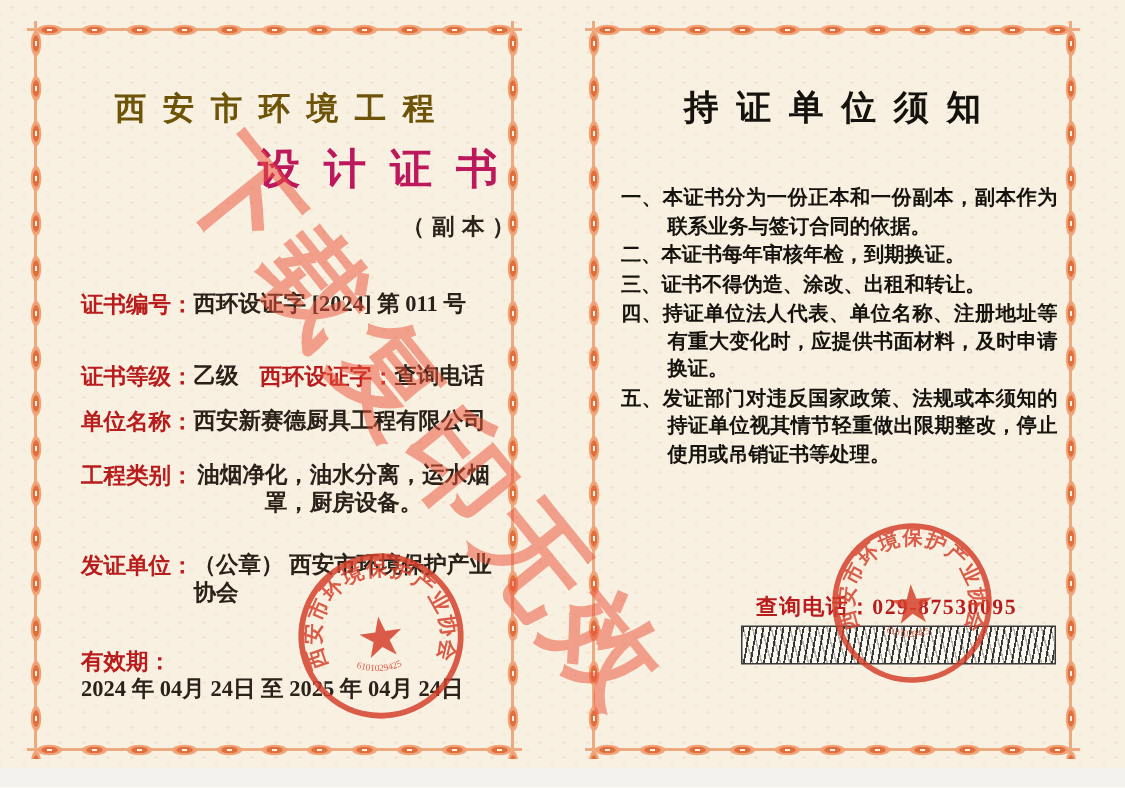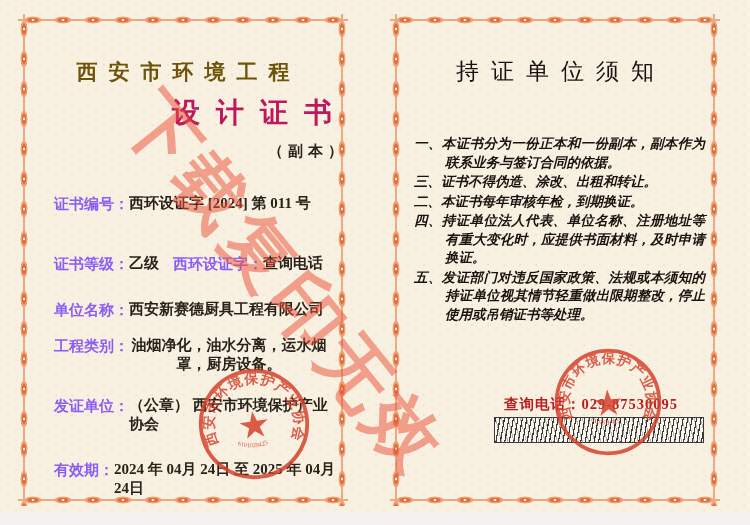--- a/index.html
+++ b/index.html
@@ -50,35 +50,35 @@
     font-family:"Liberation Sans","DejaVu Sans",sans-serif;
     font-size:21px;font-weight:800;letter-spacing:11px;color:#6e5408;text-indent:11px;}
   .ttl2{position:absolute;left:0;right:0;top:80px;text-align:right;
     font-family:"Liberation Sans","DejaVu Sans",sans-serif;
     font-size:28px;font-weight:700;letter-spacing:16px;color:#be185d;text-indent:16px;}
   .subttl{position:absolute;left:0;right:0;top:128px;text-align:right;
     font-size:15px;font-weight:600;letter-spacing:5px;color:#2a241d;}
   #fields{position:absolute;left:36px;right:12px;top:168px;}
   .field-row{display:flex;align-items:flex-start;font-size:15px;line-height:19px;}
   .field-row .lbl{flex:none;font-family:"Liberation Sans","DejaVu Sans",sans-serif;
-    font-weight:700;color:#8b5cf6;}
+    font-weight:700;color:#b91c1c;}
   .field-row .lbl2{margin-left:14px;}
   .field-row .val{font-weight:600;color:#2a2119;}
   .field-row.r0{margin-top:12px;}
-  .field-row.r1{margin-top:41px;}
-  .field-row.r2{margin-top:27px;}
+  .field-row.r1{margin-top:29px;}
+  .field-row.r2{margin-top:11px;}
   .field-row.r3{margin-top:17px;}
   .field-row.r3 .val{max-width:200px;text-align:center;}
   .field-row.r4{margin-top:22px;}
-  .field-row.r5{margin-top:26px;}
+  .field-row.r5{margin-top:26px;flex-direction:column;}
 
   
   .nttl{position:absolute;left:0;right:0;top:42px;text-align:center;
-    font-size:23px;font-weight:400;letter-spacing:12px;color:#16130f;text-indent:12px;}
-  #notices{position:absolute;left:24px;right:15px;top:121px;font-style:italic;}
+    font-size:23px;font-weight:700;letter-spacing:12px;color:#16130f;text-indent:12px;}
+  #notices{position:absolute;left:24px;right:15px;top:109px;}
   .notice{font-size:13.5px;line-height:18.5px;font-weight:650;color:#17130e;
     text-align:justify;padding-left:2.3em;text-indent:-2.3em;margin-bottom:1px;}
   .phone{position:absolute;left:114px;top:381px;font-size:14.5px;font-weight:700;color:#b91c1c;
     letter-spacing:1px;white-space:nowrap;}
   .codebox{position:absolute;left:104px;top:403px;width:208px;height:24px;
     border:1px solid #3a3a3a;background-color:#fbf8f0;
     background-image:
       repeating-linear-gradient(100deg, rgba(25,25,25,0.85) 0 1.2px, rgba(0,0,0,0) 1.2px 4.4px),
       repeating-linear-gradient(75deg, rgba(25,25,25,0.30) 0 1px, rgba(0,0,0,0) 1px 6px);
   }
@@ -145,22 +145,22 @@
 
   <div class="panel" id="panel-right">
     <div class="edge h top"></div>
     <div class="edge h bottom"></div>
     <div class="edge v left"></div>
     <div class="edge v right"></div>
 
     <div class="nttl">持证单位须知</div>
     <div id="notices">
         <div class="notice">一、本证书分为一份正本和一份副本，副本作为联系业务与签订合同的依据。</div>
+        <div class="notice">二、本证书每年审核年检，到期换证。</div>
         <div class="notice">三、证书不得伪造、涂改、出租和转让。</div>
-        <div class="notice">二、本证书每年审核年检，到期换证。</div>
         <div class="notice">四、持证单位法人代表、单位名称、注册地址等有重大变化时，应提供书面材料，及时申请换证。</div>
         <div class="notice">五、发证部门对违反国家政策、法规或本须知的持证单位视其情节轻重做出限期整改，停止使用或吊销证书等处理。</div>
       </div>
 
     <div class="phone"><span>查询电话：</span><span>029-87530095</span></div>
     <div class="codebox"></div>
   </div>
 
   <div class="seal" id="seal-left">
     <svg viewBox="0 0 120 120">

